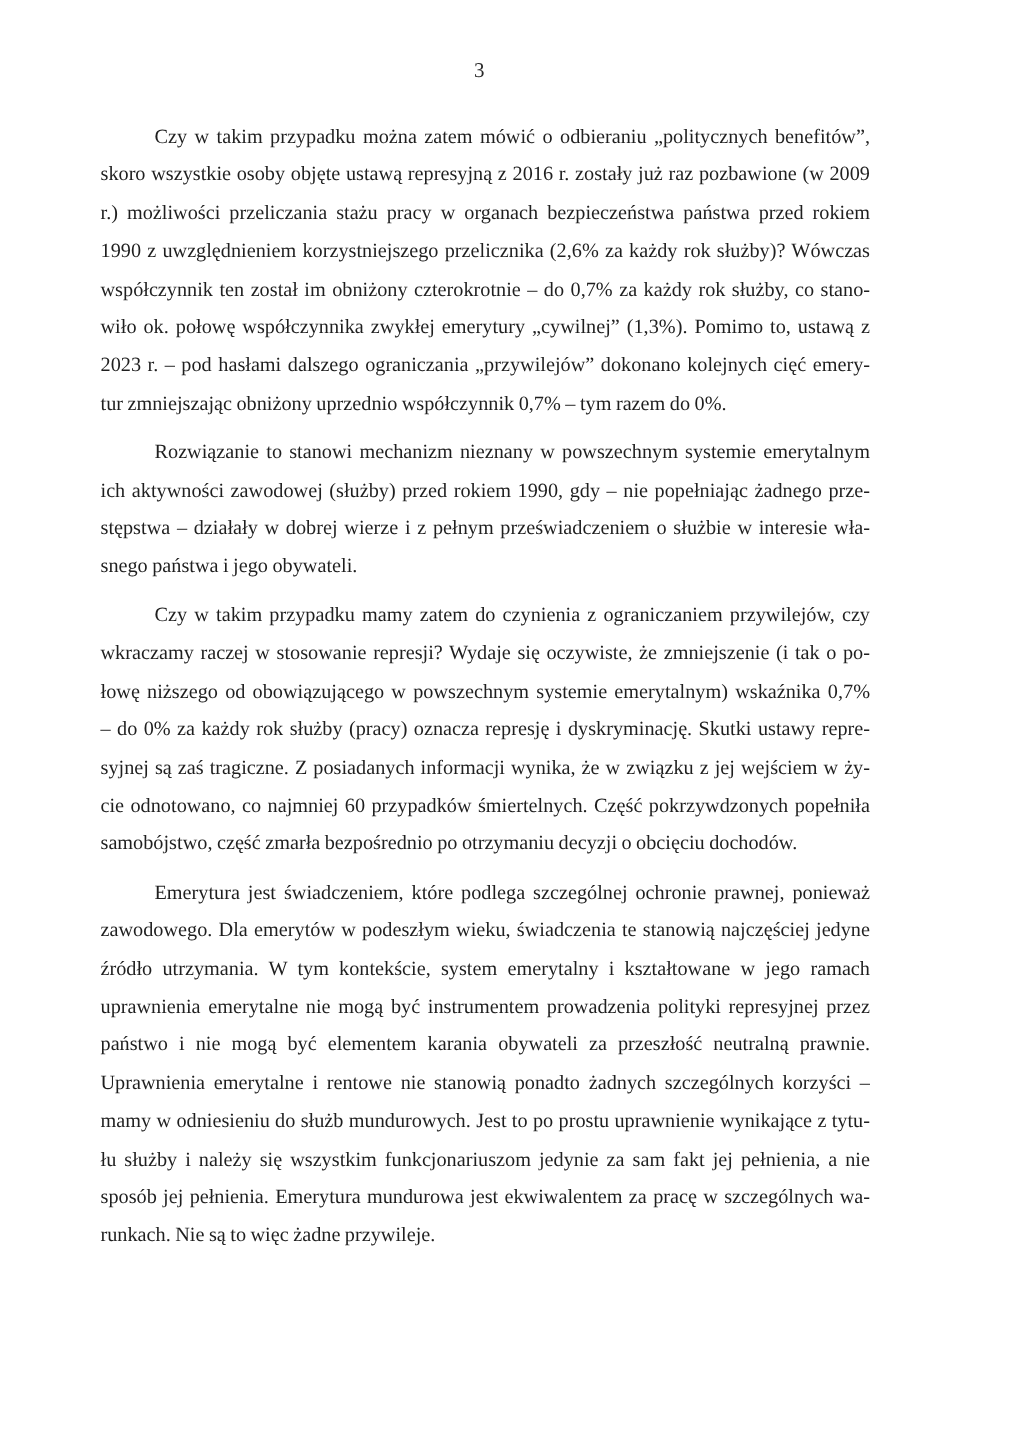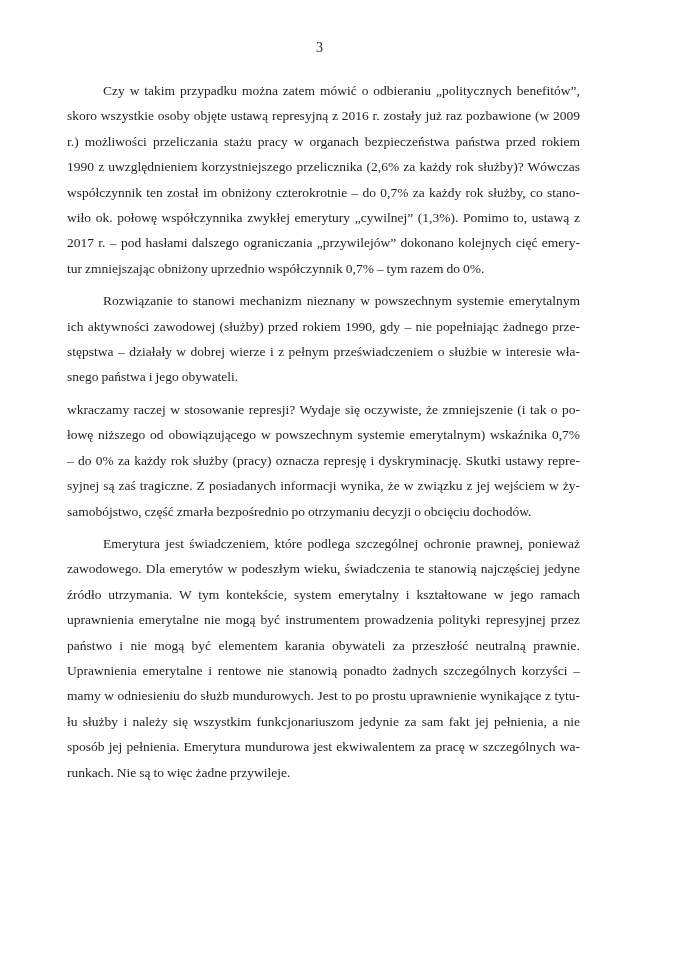--- a/index.html
+++ b/index.html
@@ -62,34 +62,36 @@
 <div class="page">
   <div class="page-number">3</div>
   <div class="doc-body">
       <div class="para">
         <div class="line first"><span>Czy w takim przypadku można zatem mówić o odbieraniu „politycznych benefitów”,</span></div>
         <div class="line"><span>skoro wszystkie osoby objęte ustawą represyjną z 2016 r. zostały już raz pozbawione (w 2009</span></div>
         <div class="line"><span>r.) możliwości przeliczania stażu pracy w organach bezpieczeństwa państwa przed rokiem</span></div>
         <div class="line"><span>1990 z uwzględnieniem korzystniejszego przelicznika (2,6% za każdy rok służby)? Wówczas</span></div>
         <div class="line"><span>współczynnik ten został im obniżony czterokrotnie – do 0,7% za każdy rok służby, co stano-</span></div>
         <div class="line"><span>wiło ok. połowę współczynnika zwykłej emerytury „cywilnej” (1,3%). Pomimo to, ustawą z</span></div>
-        <div class="line"><span>2017 r. – pod hasłami dalszego ograniczania „przywilejów” dokonano kolejnych cięć emery-</span></div>
+        <div class="line"><span>2023 r. – pod hasłami dalszego ograniczania „przywilejów” dokonano kolejnych cięć emery-</span></div>
         <div class="line plast"><span>tur zmniejszając obniżony uprzednio współczynnik 0,7% – tym razem do 0%.</span></div>
       </div>
       <div class="para">
         <div class="line first"><span>Rozwiązanie to stanowi mechanizm nieznany w powszechnym systemie emerytalnym</span></div>
         <div class="line"><span>ich aktywności zawodowej (służby) przed rokiem 1990, gdy – nie popełniając żadnego prze-</span></div>
         <div class="line"><span>stępstwa – działały w dobrej wierze i z pełnym przeświadczeniem o służbie w interesie wła-</span></div>
         <div class="line plast"><span>snego państwa i jego obywateli.</span></div>
       </div>
       <div class="para">
+        <div class="line first"><span>Czy w takim przypadku mamy zatem do czynienia z ograniczaniem przywilejów, czy</span></div>
         <div class="line"><span>wkraczamy raczej w stosowanie represji? Wydaje się oczywiste, że zmniejszenie (i tak o po-</span></div>
         <div class="line"><span>łowę niższego od obowiązującego w powszechnym systemie emerytalnym) wskaźnika 0,7%</span></div>
         <div class="line"><span>– do 0% za każdy rok służby (pracy) oznacza represję i dyskryminację. Skutki ustawy repre-</span></div>
         <div class="line"><span>syjnej są zaś tragiczne. Z posiadanych informacji wynika, że w związku z jej wejściem w ży-</span></div>
+        <div class="line"><span>cie odnotowano, co najmniej 60 przypadków śmiertelnych. Część pokrzywdzonych popełniła</span></div>
         <div class="line plast"><span>samobójstwo, część zmarła bezpośrednio po otrzymaniu decyzji o obcięciu dochodów.</span></div>
       </div>
       <div class="para">
         <div class="line first"><span>Emerytura jest świadczeniem, które podlega szczególnej ochronie prawnej, ponieważ</span></div>
         <div class="line"><span>zawodowego. Dla emerytów w podeszłym wieku, świadczenia te stanowią najczęściej jedyne</span></div>
         <div class="line"><span>źródło utrzymania. W tym kontekście, system emerytalny i kształtowane w jego ramach</span></div>
         <div class="line"><span>uprawnienia emerytalne nie mogą być instrumentem prowadzenia polityki represyjnej przez</span></div>
         <div class="line"><span>państwo i nie mogą być elementem karania obywateli za przeszłość neutralną prawnie.</span></div>
         <div class="line"><span>Uprawnienia emerytalne i rentowe nie stanowią ponadto żadnych szczególnych korzyści –</span></div>
         <div class="line"><span>mamy w odniesieniu do służb mundurowych. Jest to po prostu uprawnienie wynikające z tytu-</span></div>

